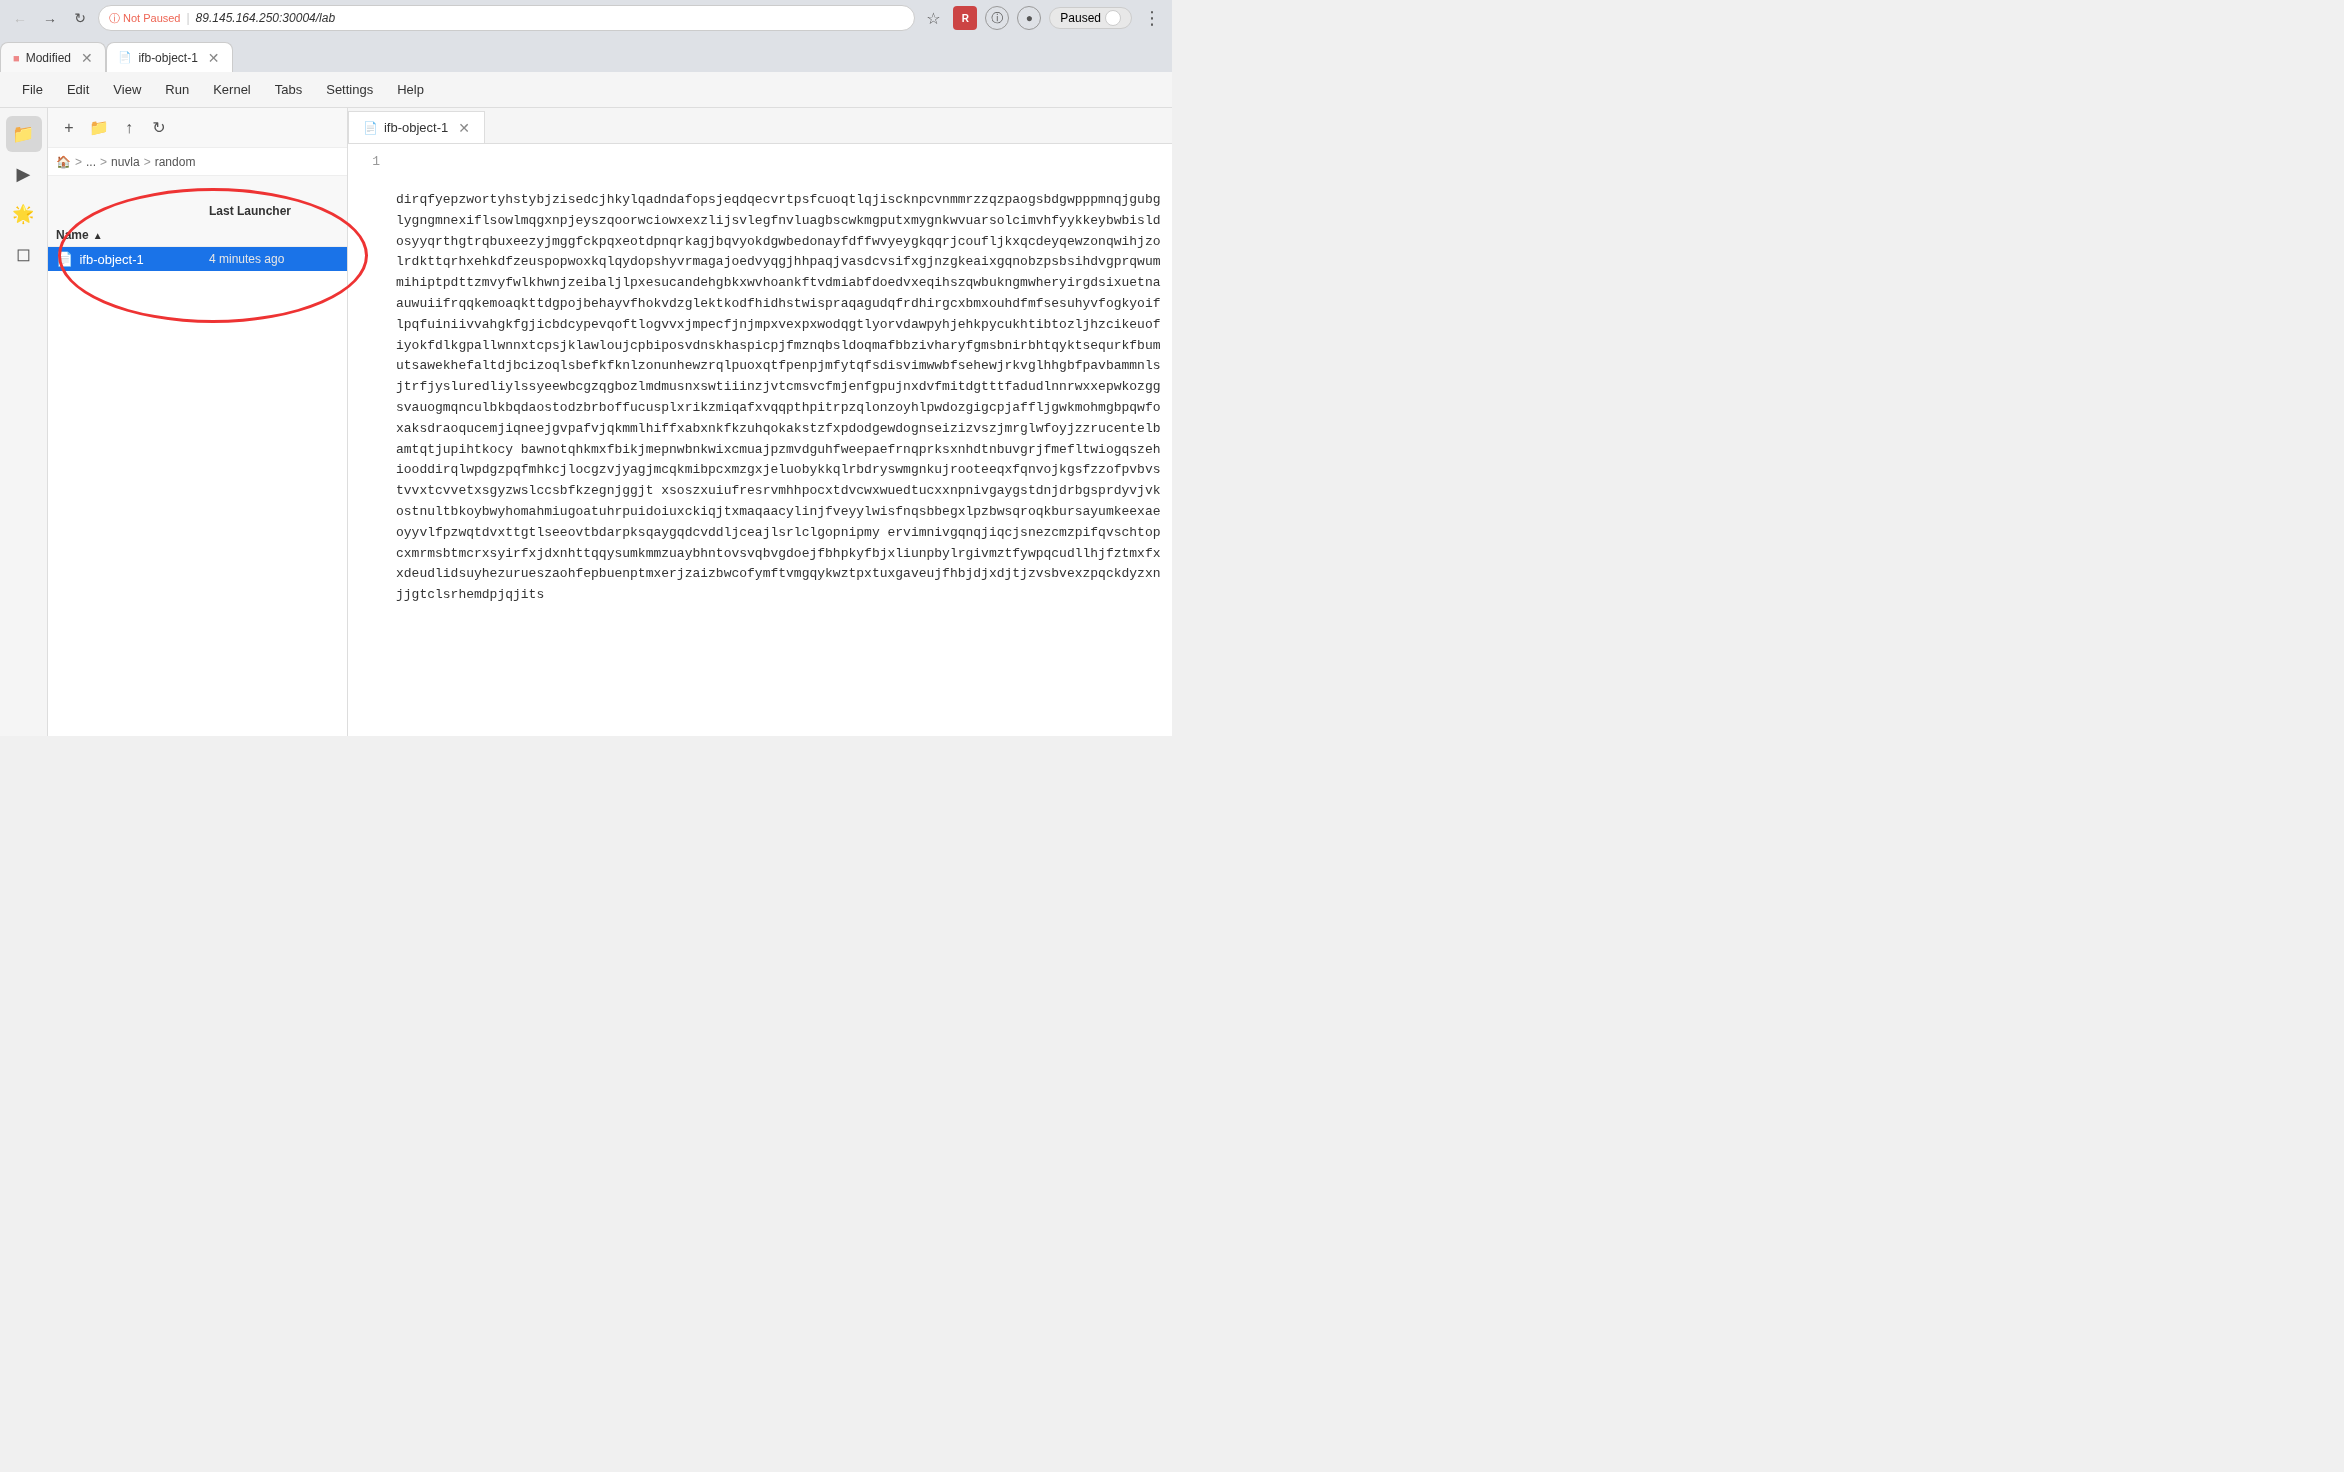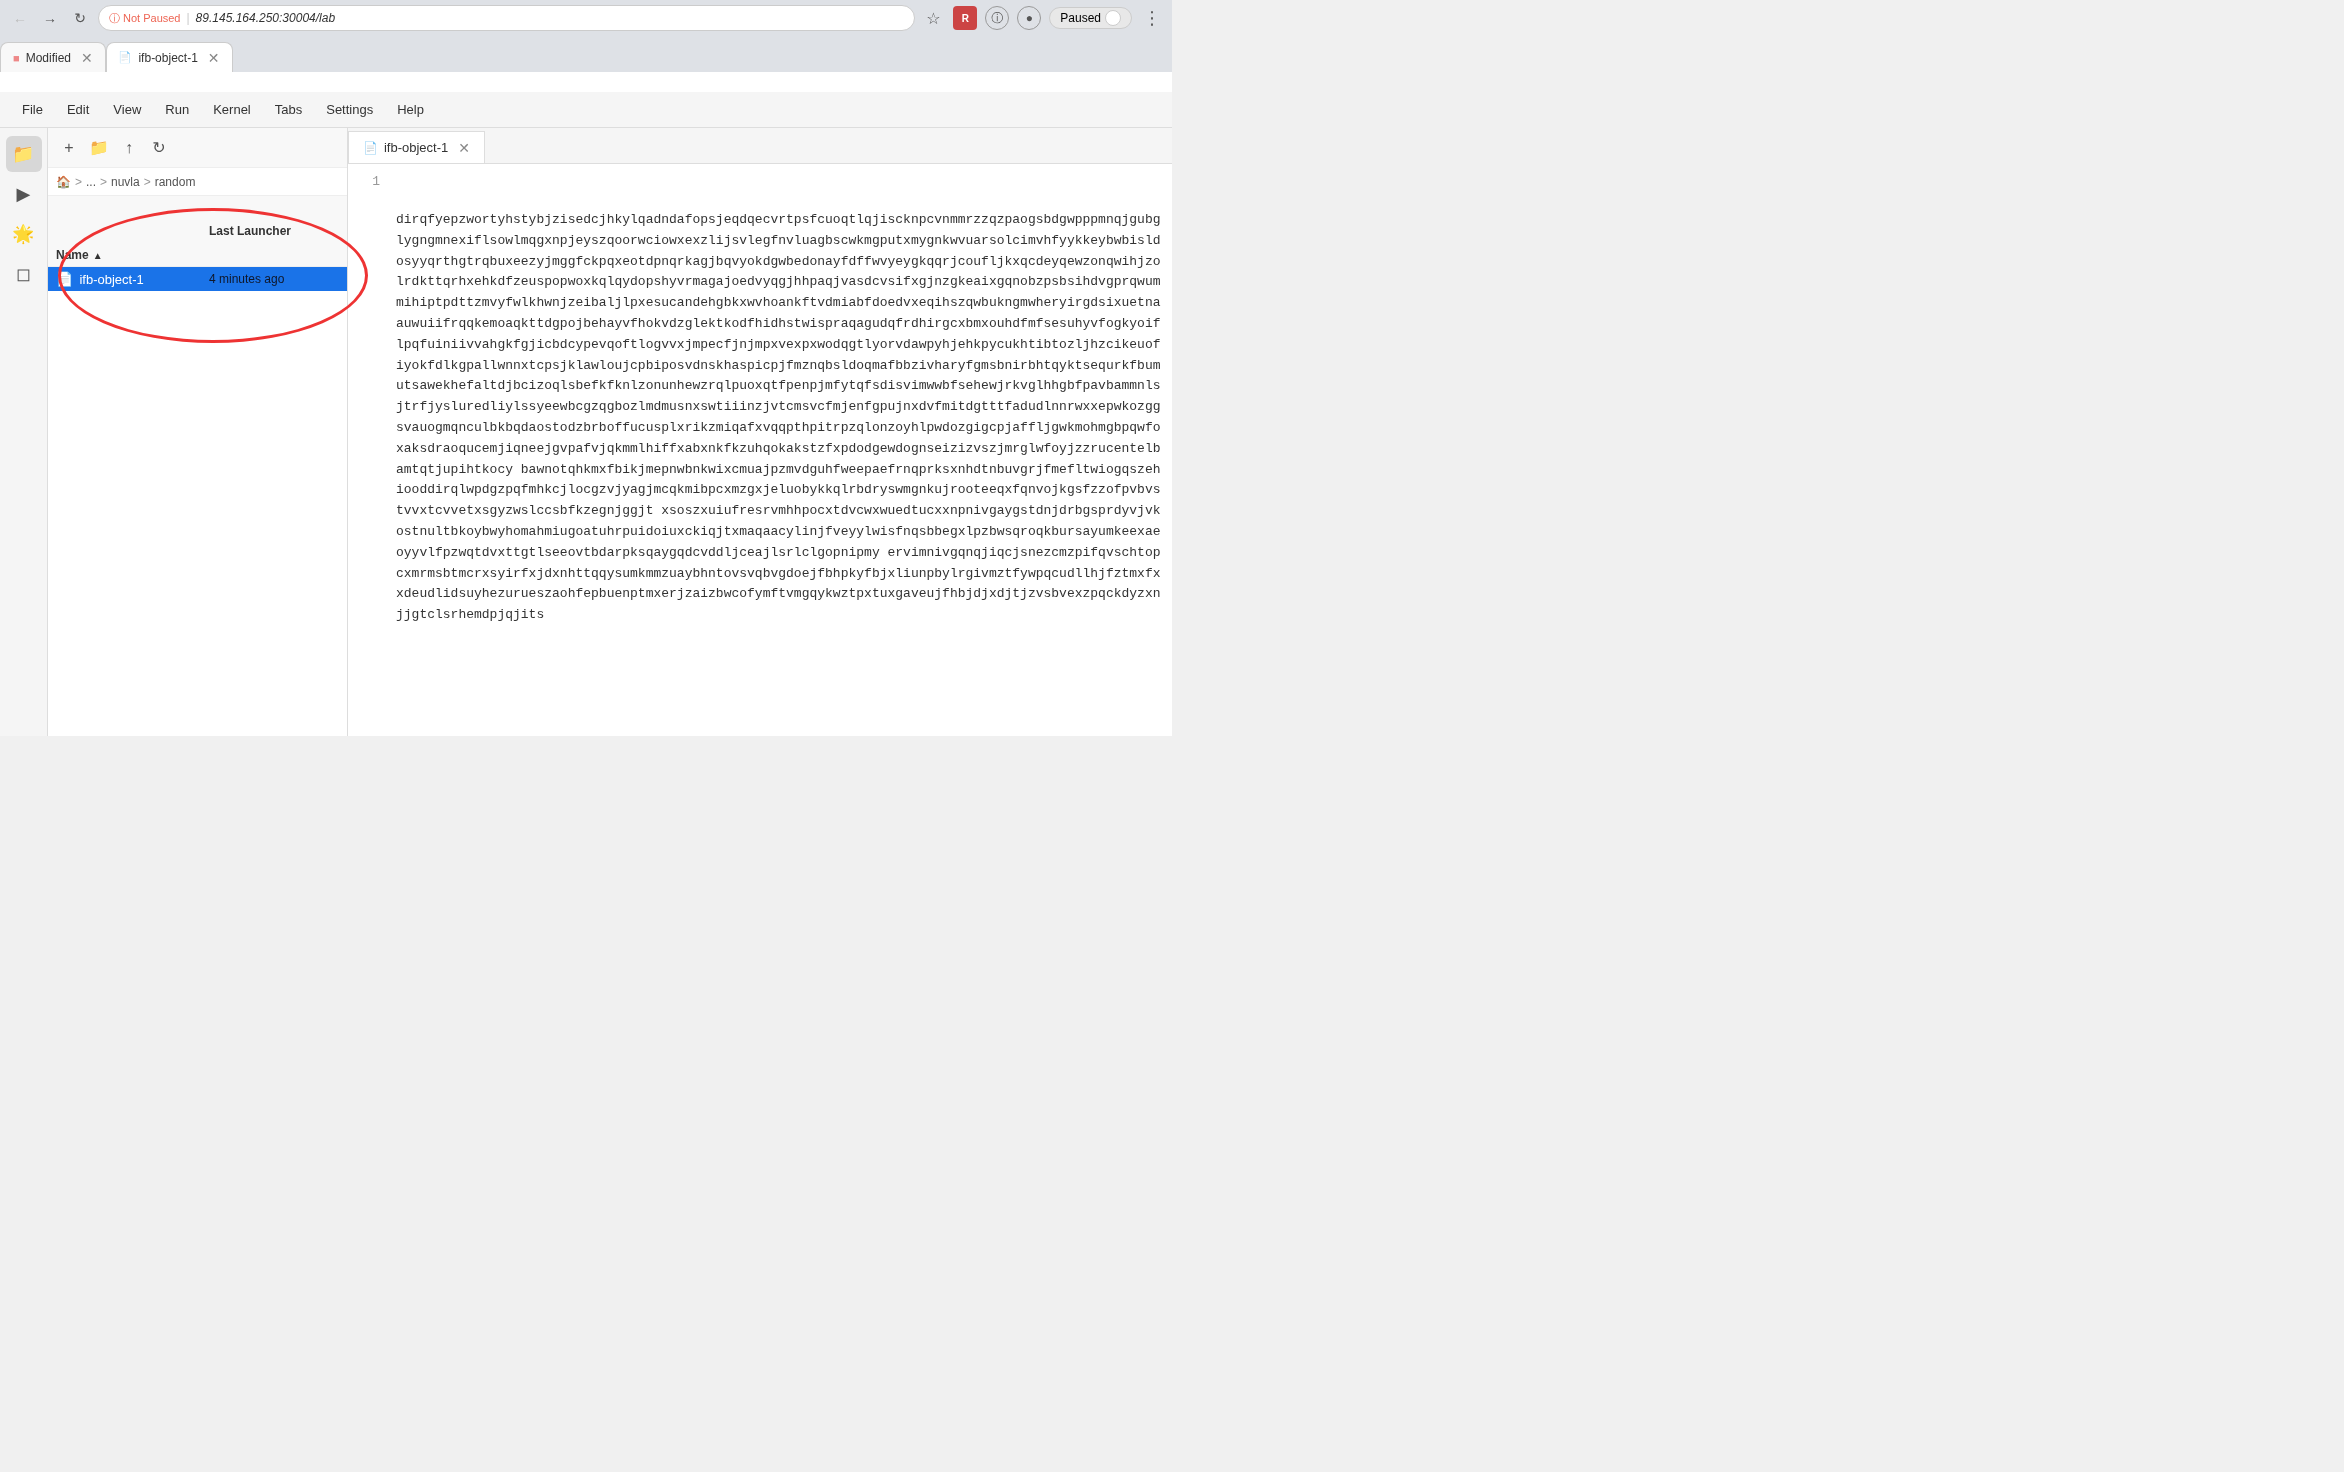--- a/index.html
+++ b/index.html
@@ -24,21 +24,21 @@
     
     .tab-bar { height: 36px; display: flex; align-items: flex-end; padding: 0 0 0 0; background: #dee1e6; }
     .tab { height: 30px; padding: 0 12px; display: flex; align-items: center; gap: 6px; font-size: 12px; background: #f8f8f8; border-radius: 8px 8px 0 0; border: 1px solid #ccc; border-bottom: none; cursor: pointer; max-width: 200px; }
     .tab.active { background: #fff; }
     .tab-icon { font-size: 11px; color: #e88; }
     .tab-label { font-size: 12px; color: #333; }
     .tab-close { font-size: 14px; color: #888; cursor: pointer; margin-left: 4px; }
 
     
     .app { display: flex; flex-direction: column; height: 664px; background: #fff; }
-    .menubar { height: 36px; background: #f5f5f5; border-bottom: 1px solid #ddd; display: flex; align-items: center; padding: 0 12px; gap: 4px; margin-top: 20px; }
+    .menubar { height: 36px; background: #f5f5f5; border-bottom: 1px solid #ddd; display: flex; align-items: center; padding: 0 12px; gap: 4px; }
     .menu-item { padding: 4px 10px; font-size: 13px; color: #333; cursor: pointer; border-radius: 4px; }
     .main-area { display: flex; flex: 1; overflow: hidden; }
 
     
     .icon-sidebar { width: 48px; background: #f5f5f5; border-right: 1px solid #ddd; display: flex; flex-direction: column; align-items: center; padding: 8px 0; gap: 4px; }
     .icon-btn { width: 36px; height: 36px; border: none; background: none; cursor: pointer; border-radius: 6px; display: flex; align-items: center; justify-content: center; font-size: 18px; color: #555; }
     .icon-btn.active { background: rgba(0,0,0,0.12); }
 
     
     .file-panel { width: 300px; border-right: 1px solid #ddd; display: flex; flex-direction: column; background: #fff; position: relative; }
@@ -47,21 +47,21 @@
     .breadcrumb { height: 28px; display: flex; align-items: center; padding: 0 8px; gap: 4px; font-size: 12px; color: #555; border-bottom: 1px solid #eee; }
     .breadcrumb-sep { color: #999; }
     .breadcrumb-item { cursor: pointer; color: #555; }
     .file-list-header { display: flex; align-items: center; padding: 4px 8px; border-bottom: 1px solid #eee; background: #f8f8f8; }
     .file-col-name { flex: 1; font-size: 12px; font-weight: 600; color: #333; display: flex; align-items: center; gap: 4px; cursor: pointer; margin-top: 48px; }
     .sort-arrow { font-size: 10px; }
     .file-col-modified { width: 130px; font-size: 12px; font-weight: 600; color: #333; }
     .file-item { display: flex; align-items: center; padding: 4px 8px; cursor: pointer; }
     .file-item.selected { background: #1a73e8; }
     .file-item.selected .file-name { color: #fff; }
-    .file-item.selected .file-modified { color: #0f172a; }
+    .file-item.selected .file-modified { color: #e5e5e5; }
     .file-icon { font-size: 14px; margin-right: 6px; }
     .file-item.selected .file-icon { color: #fff; }
     .file-name { font-size: 13px; color: #333; flex: 1; }
     .file-modified { font-size: 12px; color: #666; width: 130px; }
 
     
     .annotation-circle { position: absolute; top: 80px; left: 10px; width: 310px; height: 135px; border: 3px solid #e33; border-radius: 50%; pointer-events: none; z-index: 10; }
 
     
     .content-area { flex: 1; display: flex; flex-direction: column; overflow: hidden; }

